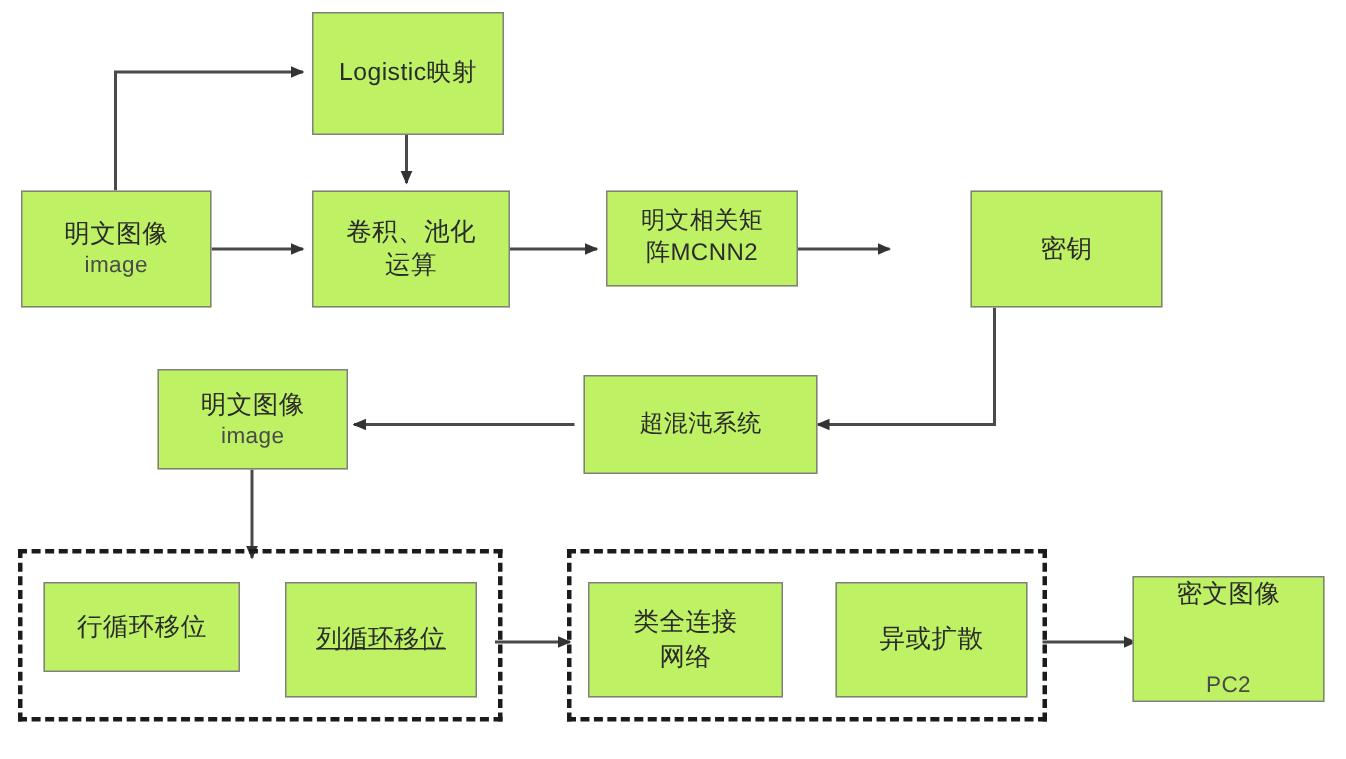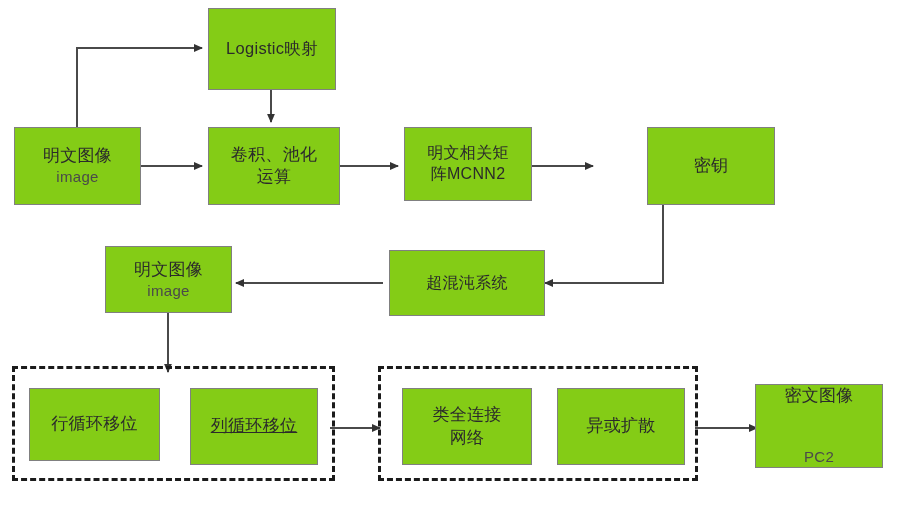--- a/index.html
+++ b/index.html
@@ -12,21 +12,21 @@
     width: 897px;
     height: 506px;
     background: #ffffff;
     font-family: "Liberation Sans", "DejaVu Sans", sans-serif;
     overflow: hidden;
   }
   .node {
     position: absolute;
     box-sizing: border-box;
     border: 1px solid #808080;
-    background: #84cc16;
+    background: #bef264;
     display: flex;
     flex-direction: column;
     align-items: center;
     justify-content: center;
     text-align: center;
     color: #2b2b2b;
     line-height: 1.30;
     letter-spacing: 0.3px;
   }
   .node .l1 { display: block; }
@@ -93,51 +93,51 @@
   <div class="node" style="left:14px; top:127px; width:127px; height:78px;">
     <span class="l1 cn">明文图像</span>
     <span class="l2 en">image</span>
   </div>
 
   <div class="node" style="left:208px; top:127px; width:132px; height:78px;text-align:right;">
     <span class="l1 cn">卷积、池化</span>
     <span class="l2 cn">运算</span>
   </div>
 
-  <div class="node" style="left:404px; top:127px; width:128px; height:74px;">
+  <div class="node" style="left:404px; top:127px; width:128px; height:64px;">
     <span class="l1 cn-sm">明文相关矩</span>
     <span class="l2 cn-sm">阵MCNN2</span>
   </div>
 
   <div class="node" style="left:599px; top:127px; width:128px; height:78px;margin-left:48px;">
     <span class="l1 cn">密钥</span>
   </div>
 
   <div class="node" style="left:105px; top:246px; width:127px; height:67px;">
     <span class="l1 cn">明文图像</span>
     <span class="l2 en">image</span>
   </div>
 
   <div class="node" style="left:389px; top:250px; width:156px; height:66px;">
     <span class="l2 cn-sm">超混沌系统</span>
   </div>
 
   <div class="group" style="left:12px; top:366px; width:323px; height:115px;"></div>
 
-  <div class="node" style="left:29px; top:388px; width:131px; height:73px;">
+  <div class="node" style="left:29px; top:388px; width:131px; height:60px;">
     <span class="l1 cn">行循环移位</span>
   </div>
 
   <div class="node" style="left:190px; top:388px; width:128px; height:77px;text-decoration:underline;">
     <span class="l1 cn">列循环移位</span>
   </div>
 
   <div class="group" style="left:378px; top:366px; width:320px; height:115px;"></div>
 
-  <div class="node" style="left:402px; top:388px; width:130px; height:77px;">
+  <div class="node" style="left:392px; top:388px; width:130px; height:77px;">
     <span class="l1 cn">类全连接</span>
     <span class="l2 cn">网络</span>
   </div>
 
   <div class="node" style="left:557px; top:388px; width:128px; height:77px;font-family:Liberation Serif, serif;">
     <span class="l1 cn">异或扩散</span>
   </div>
 
   <div class="node" style="left:755px; top:384px; width:128px; height:84px;gap:40px;">
     <span class="l1 cn">密文图像</span>

